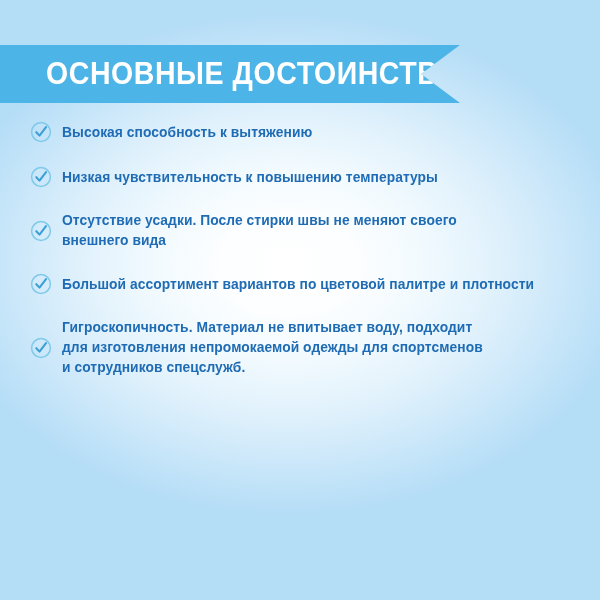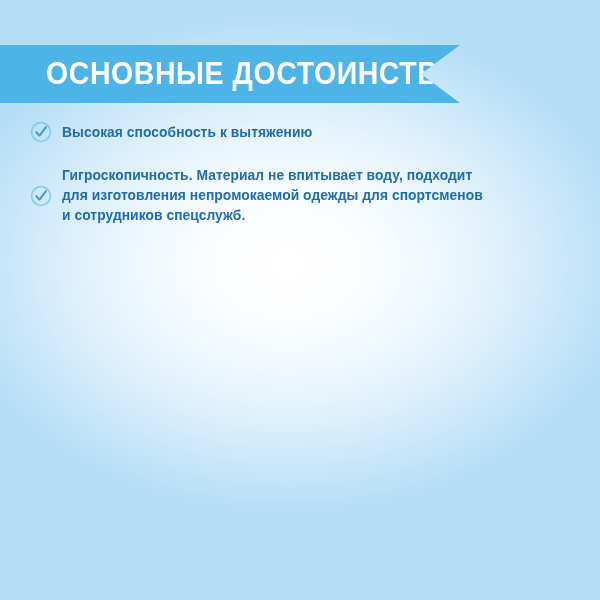--- a/index.html
+++ b/index.html
@@ -110,23 +110,51 @@
     <div class="list-item">
       <span class="check-icon">
         <svg width="22" height="22" viewBox="0 0 22 22">
           <circle cx="11" cy="11" r="9.4" fill="none" stroke="#7fc9ea" stroke-width="1.5"></circle>
           <path d="M6.3 11.2 L9.5 14.6 L16.0 6.2" fill="none" stroke="#3d9fd8" stroke-width="2.1" stroke-linecap="round" stroke-linejoin="round"></path>
         </svg>
       </span>
       <span class="item-text">Высокая способность к вытяжению</span>
     </div>
 
+    <div class="list-item">
+      <span class="check-icon">
+        <svg width="22" height="22" viewBox="0 0 22 22">
+          <circle cx="11" cy="11" r="9.4" fill="none" stroke="#7fc9ea" stroke-width="1.5"></circle>
+          <path d="M6.3 11.2 L9.5 14.6 L16.0 6.2" fill="none" stroke="#3d9fd8" stroke-width="2.1" stroke-linecap="round" stroke-linejoin="round"></path>
+        </svg>
+      </span>
+      <span class="item-text">Низкая чувствительность к повышению температуры</span>
+    </div>
+
+    <div class="list-item">
+      <span class="check-icon">
+        <svg width="22" height="22" viewBox="0 0 22 22">
+          <circle cx="11" cy="11" r="9.4" fill="none" stroke="#7fc9ea" stroke-width="1.5"></circle>
+          <path d="M6.3 11.2 L9.5 14.6 L16.0 6.2" fill="none" stroke="#3d9fd8" stroke-width="2.1" stroke-linecap="round" stroke-linejoin="round"></path>
+        </svg>
+      </span>
+      <span class="item-text">Отсутствие усадки. После стирки швы не меняют своего
+внешнего вида</span>
+    </div>
 
 
-
+    <div class="list-item">
+      <span class="check-icon">
+        <svg width="22" height="22" viewBox="0 0 22 22">
+          <circle cx="11" cy="11" r="9.4" fill="none" stroke="#7fc9ea" stroke-width="1.5"></circle>
+          <path d="M6.3 11.2 L9.5 14.6 L16.0 6.2" fill="none" stroke="#3d9fd8" stroke-width="2.1" stroke-linecap="round" stroke-linejoin="round"></path>
+        </svg>
+      </span>
+      <span class="item-text">Большой ассортимент вариантов по цветовой палитре и плотности</span>
+    </div>
 
 
     <div class="list-item">
       <span class="check-icon">
         <svg width="22" height="22" viewBox="0 0 22 22">
           <circle cx="11" cy="11" r="9.4" fill="none" stroke="#7fc9ea" stroke-width="1.5"></circle>
           <path d="M6.3 11.2 L9.5 14.6 L16.0 6.2" fill="none" stroke="#3d9fd8" stroke-width="2.1" stroke-linecap="round" stroke-linejoin="round"></path>
         </svg>
       </span>
       <span class="item-text">Гигроскопичность. Материал не впитывает воду, подходит

